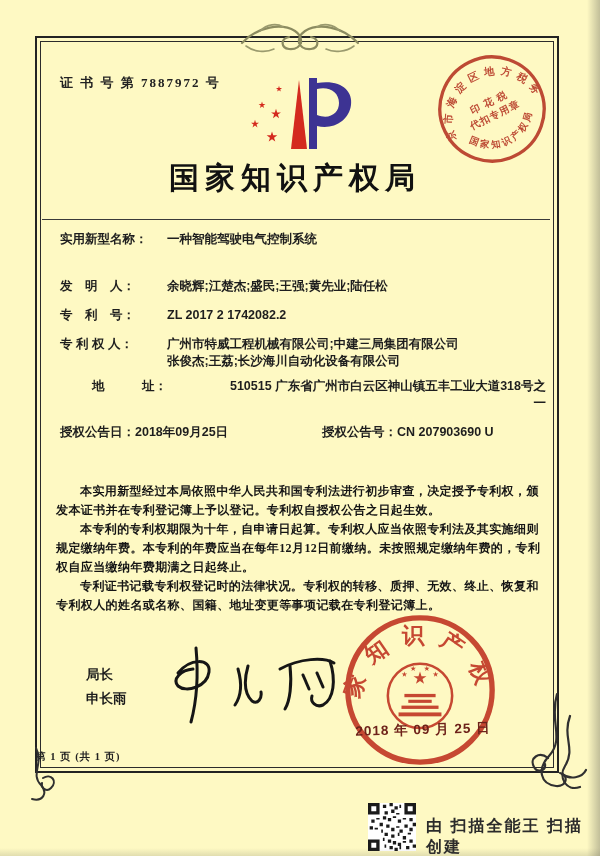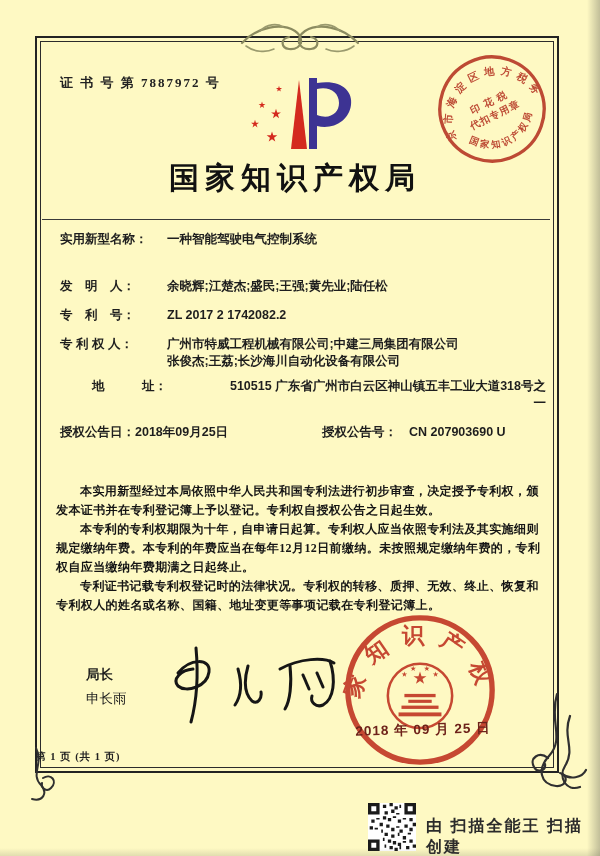--- a/index.html
+++ b/index.html
@@ -33,21 +33,21 @@
   .grant-row{display:flex;}
   .grant-left{flex:0 0 262px;display:flex;align-items:flex-end;}
   .grant-right{display:flex;}
 
   .body-text{position:absolute;left:56px;top:482px;width:492px;
         font-family:"Liberation Serif", serif;font-weight:600;
         font-size:12px;line-height:19px;color:#151515;letter-spacing:.4px;}
   .body-text p{margin:0;text-indent:2em;}
 
   .sig-title{position:absolute;left:86px;top:666px;font-size:13.5px;font-weight:700;}
-  .sig-name{position:absolute;left:86px;top:690px;font-size:13.5px;font-weight:400;text-align:right;}
+  .sig-name{position:absolute;left:86px;top:690px;font-size:13.5px;font-weight:700;text-align:right;}
   .sig-hand{position:absolute;left:150px;top:642px;width:215px;height:88px;}
 
   .seal-main{position:absolute;left:342px;top:612px;width:156px;height:156px;
         opacity:.92;mix-blend-mode:multiply;}
   .seal-date{position:absolute;left:348px;top:721px;width:150px;text-align:center;
         font-size:13.5px;font-weight:700;letter-spacing:1px;color:#6e221a;transform:rotate(-1.5deg);}
 
   .seal-tax{position:absolute;left:433px;top:50px;width:118px;height:118px;
         transform:rotate(-26deg);opacity:.88;mix-blend-mode:multiply;}
 
@@ -153,21 +153,21 @@
         <span style="display:block">一</span>
       </span>
     </div>
     <div class="grant-row">
       <span class="grant-left">
         <span>授权公告日：</span>
         <span>2018年09月25日</span>
       </span>
       <span class="grant-right">
         <span>授权公告号：</span>
-        <span style="margin-left:12px">CN 207903690 U</span>
+        <span style="margin-left:0">CN 207903690 U</span>
       </span>
     </div>
   </div>
 
   <div class="body-text">
     <p>本实用新型经过本局依照中华人民共和国专利法进行初步审查，决定授予专利权，颁发本证书并在专利登记簿上予以登记。专利权自授权公告之日起生效。</p>
     <p>本专利的专利权期限为十年，自申请日起算。专利权人应当依照专利法及其实施细则规定缴纳年费。本专利的年费应当在每年12月12日前缴纳。未按照规定缴纳年费的，专利权自应当缴纳年费期满之日起终止。</p>
     <p>专利证书记载专利权登记时的法律状况。专利权的转移、质押、无效、终止、恢复和专利权人的姓名或名称、国籍、地址变更等事项记载在专利登记簿上。</p>
   </div>
 

